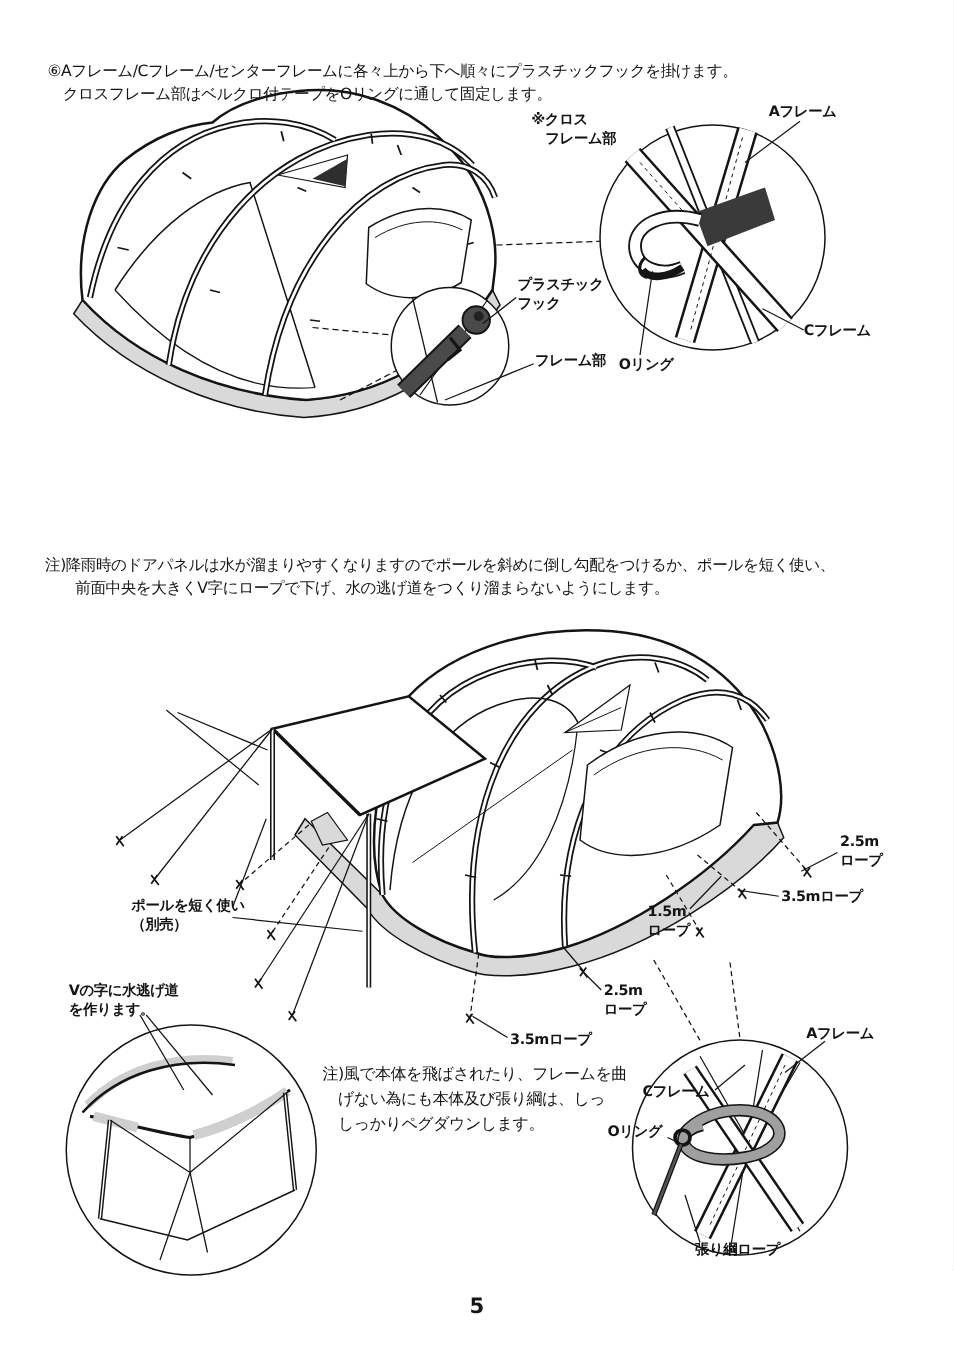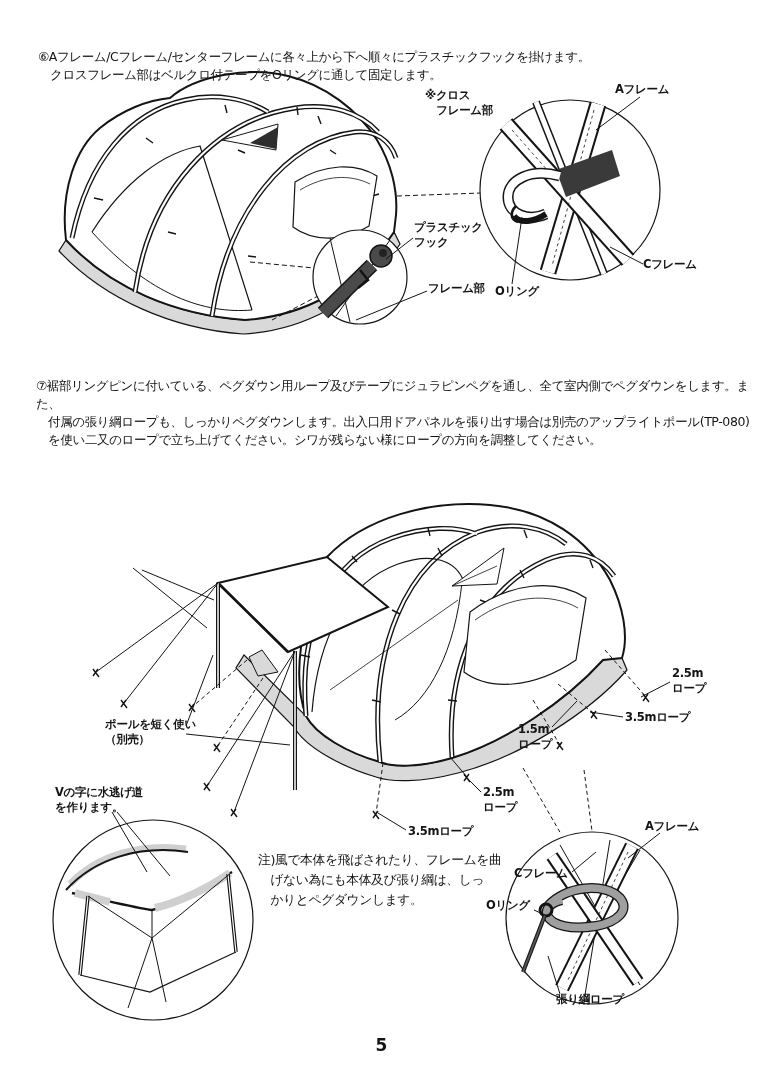--- a/index.html
+++ b/index.html
@@ -213,24 +213,23 @@
       <path d="M660,833 L628,858"></path>
       <path d="M572,872 L596,852"></path>
       <path d="M534,910 L547,916"></path>
       <path d="M560,994 L548,956"></path>
     </g>
   </svg>
 
   <div class="para p-body" style="left:38px;top:48px;width:710px">⑥Aフレーム/Cフレーム/センターフレームに各々上から下へ順々にプラスチックフックを掛けます。
 　クロスフレーム部はベルクロ付テープをOリングに通して固定します。</div>
 
-  <div class="para p-body" style="left:36px;top:377px;width:716px">⑦裾部リングピンに付いている、ペグダウン用ループ及びテープにジュラピンペグを通し、全て室内側でペグダウンをします。また、
-　付属の張り綱ロープも、しっかりペグダウンします。出入口用ドアパネルを張り出す場合は別売のアップライトポール(TP-080)
-　を使い二又のロープで立ち上げてください。シワが残らない様にロープの方向を調整してください。</div>
-
+
+  <div class="para p-body" style="left:36px;top:443px;width:716px">注)降雨時のドアパネルは水が溜まりやすくなりますのでポールを斜めに倒し勾配をつけるか、ポールを短く使い、
+　　前面中央を大きくV字にロープで下げ、水の逃げ道をつくり溜まらないようにします。</div>
 
   <div class="label" style="left:425px;top:88px">※クロス
 　フレーム部</div>
   <div class="label" style="left:615px;top:82px">Aフレーム</div>
   <div class="label" style="left:643px;top:257px">Cフレーム</div>
   <div class="label" style="left:495px;top:284px">Oリング</div>
   <div class="label" style="left:414px;top:220px">プラスチック
 フック</div>
   <div class="label" style="left:428px;top:281px">フレーム部</div>
 
@@ -246,17 +245,17 @@
   <div class="label" style="left:483px;top:785px">2.5m
 ロープ</div>
   <div class="label" style="left:408px;top:824px">3.5mロープ</div>
   <div class="label" style="left:645px;top:819px">Aフレーム</div>
   <div class="label" style="left:514px;top:866px">Cフレーム</div>
   <div class="label" style="left:486px;top:898px">Oリング</div>
   <div class="label" style="left:556px;top:992px">張り綱ロープ</div>
 
   <div class="para note-wind" style="left:258px;top:850px;width:262px">注)風で本体を飛ばされたり、フレームを曲
 　げない為にも本体及び張り綱は、しっ
-　かりとペグダウンします。</div>
+　しっかりペグダウンします。</div>
 
 
   <div class="pagenum">5</div>
 </div>
 
 </body></html>

